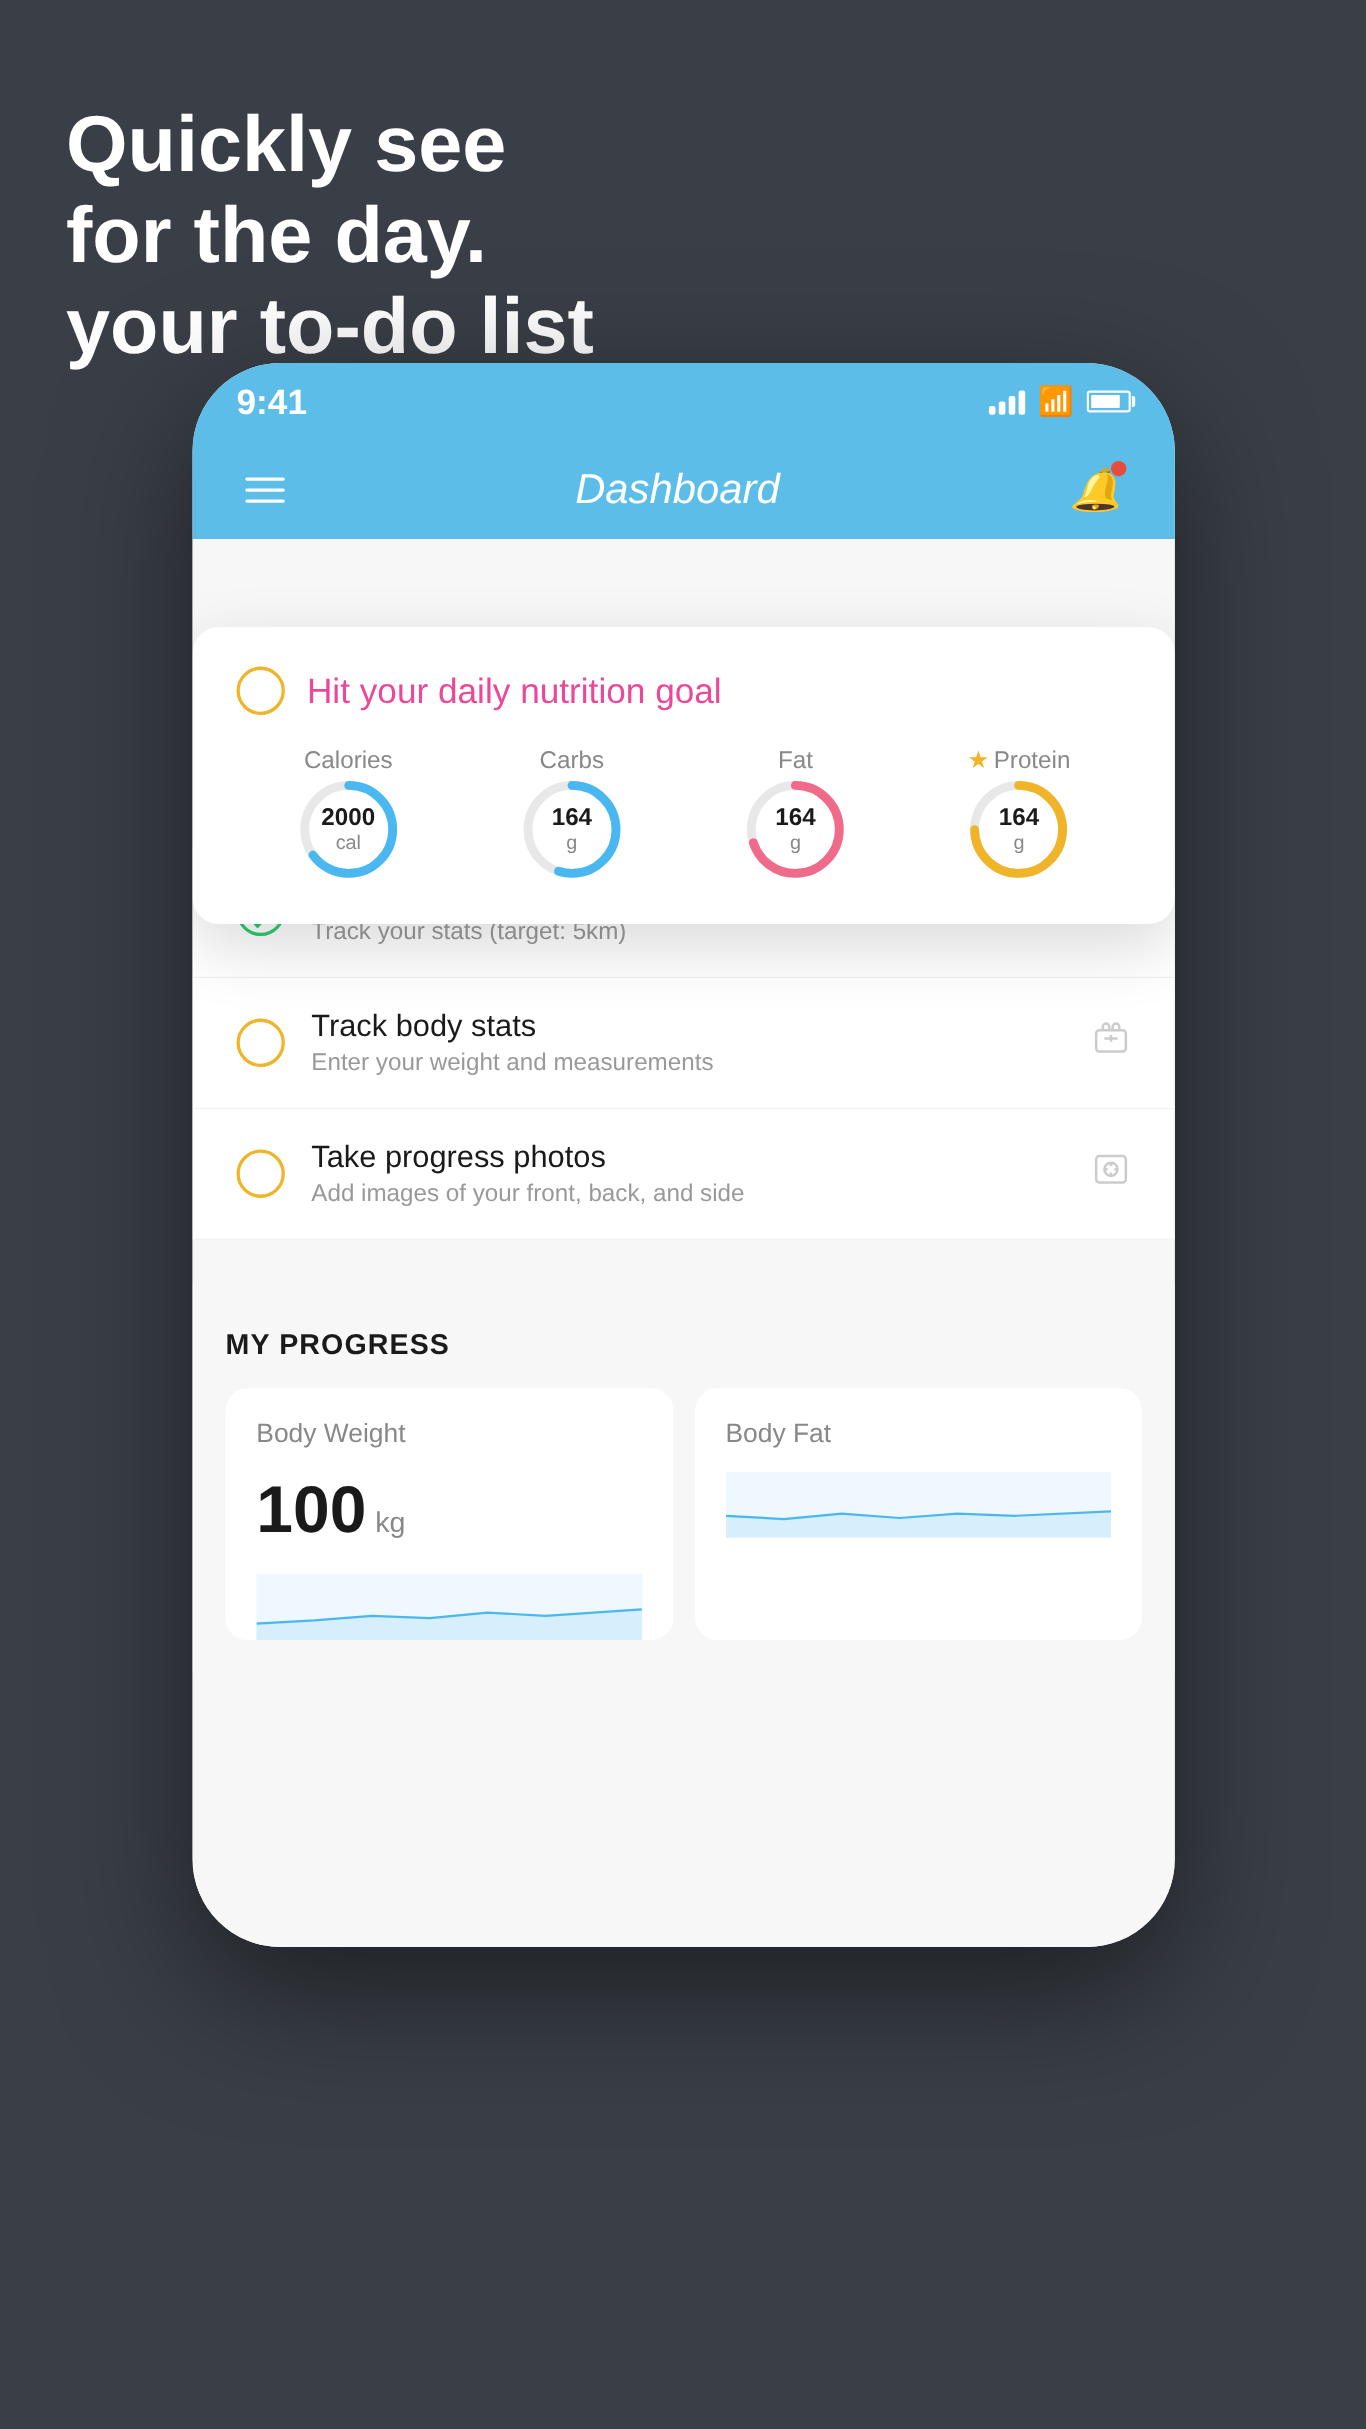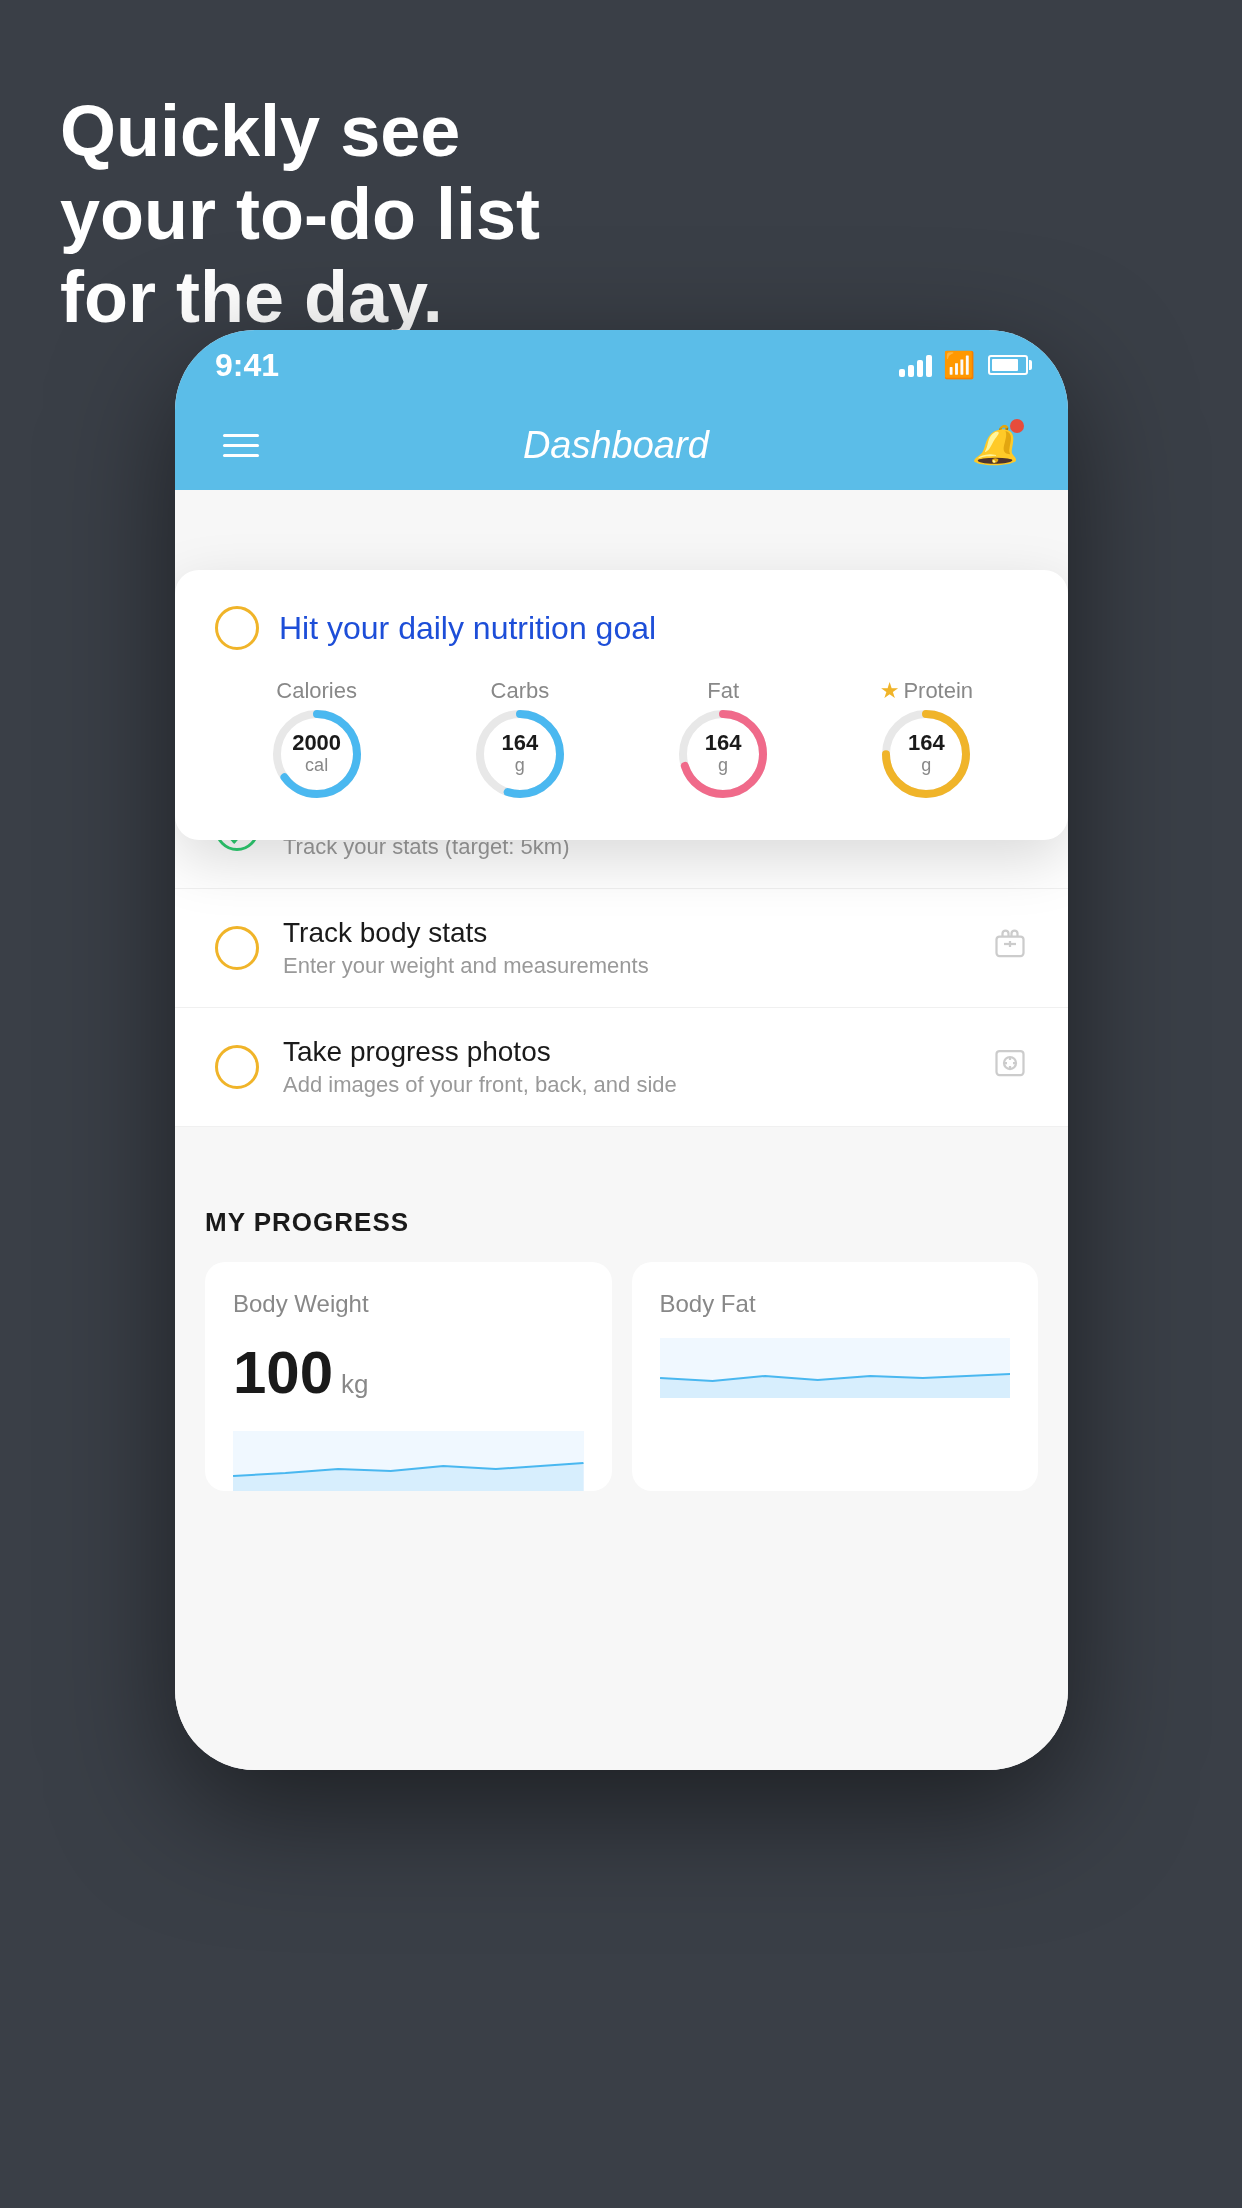--- a/index.html
+++ b/index.html
@@ -185,21 +185,21 @@
     .circle-check {
       width: 44px;
       height: 44px;
       border-radius: 50%;
       border: 3px solid #f0b429;
       flex-shrink: 0;
     }
     .card-label {
       font-size: 32px;
       font-weight: 500;
-      color: #1d4ed8;
+      color: #ec4899;
     }
     .nutrition-circles {
       display: flex;
       justify-content: space-around;
       align-items: center;
     }
     .nutrient-item {
       display: flex;
       flex-direction: column;
       align-items: center;
@@ -354,22 +354,22 @@
     .mini-chart svg {
       width: 100%;
       height: 100%;
     }
   </style>
 </head>
 <body>
 
 <div class="headline">
   <div>Quickly see</div>
+  <div>for the day.</div>
   <div>your to-do list</div>
-  <div>for the day.</div>
 </div>
 
 <div class="phone">
 
   <div class="status-bar">
     <span class="status-time">9:41</span>
     <div class="status-icons">
       <div class="signal-bars">
         <div class="signal-bar" style="height:8px"></div>
         <div class="signal-bar" style="height:12px"></div>

